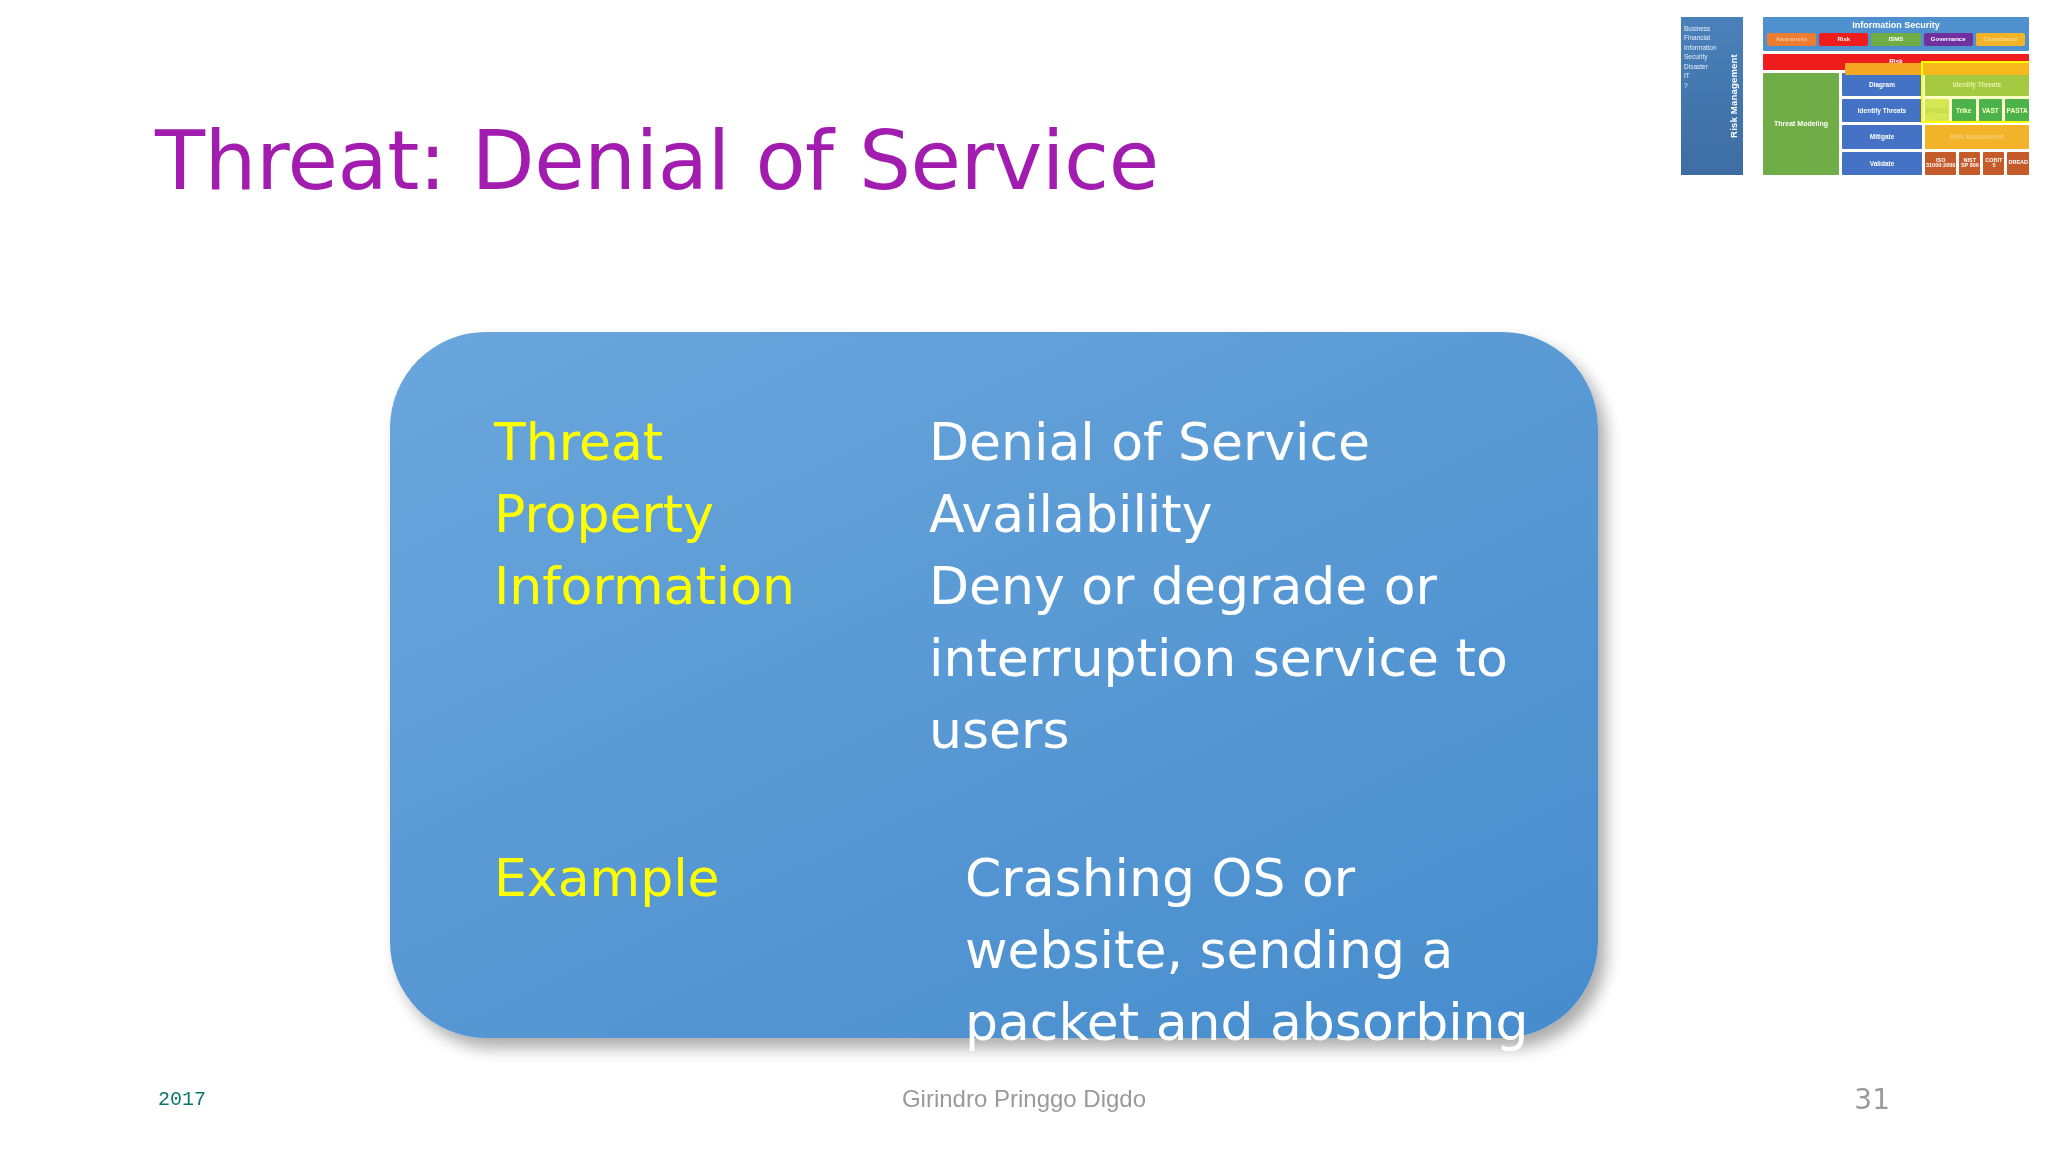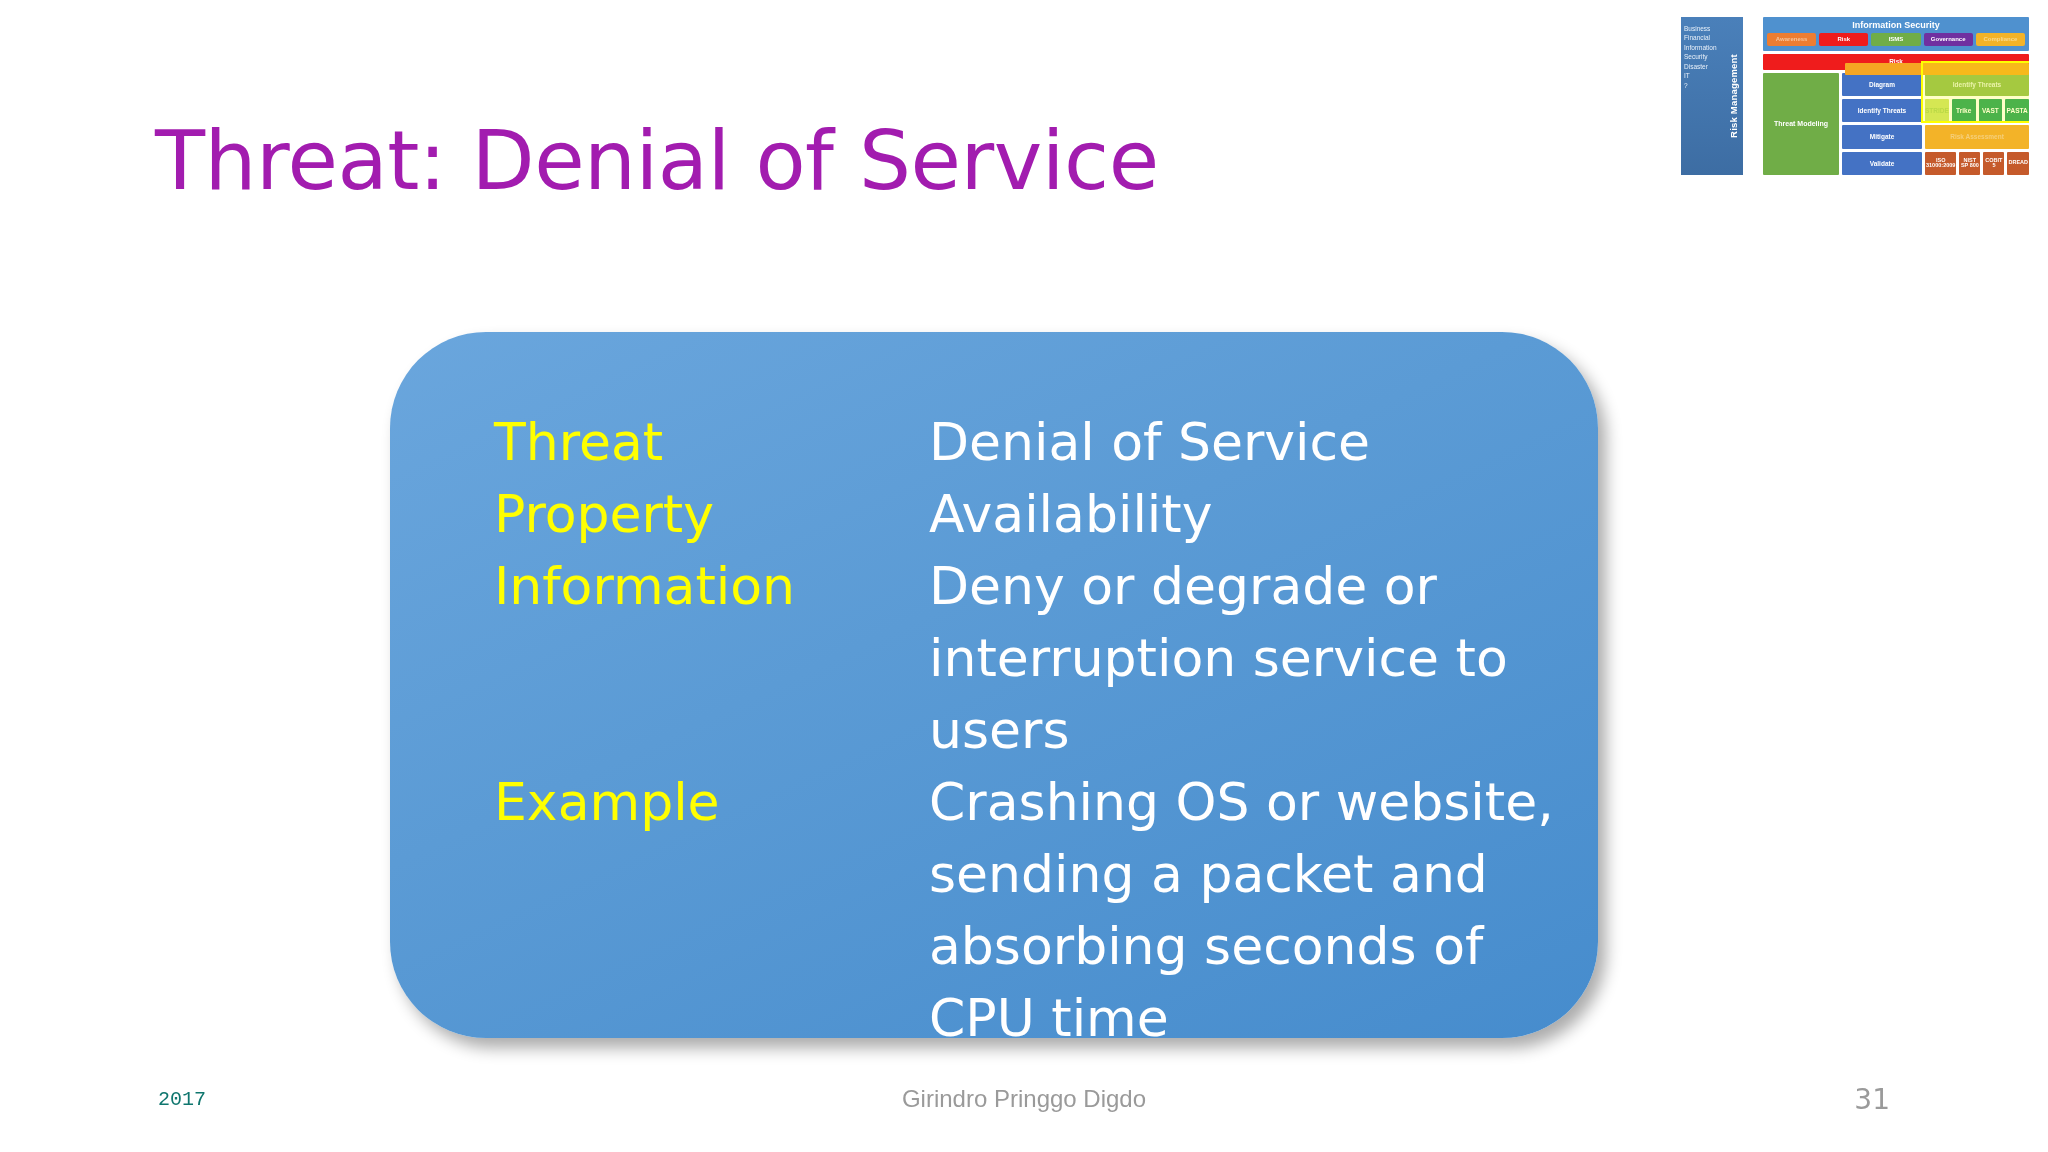--- a/index.html
+++ b/index.html
@@ -81,20 +81,22 @@
     flex: 1 1 auto;
     color: #ffffff;
     font-size: 52px;
     line-height: 72px;
     padding-right: 36px;
     font-family: "DejaVu Sans", "Liberation Sans", sans-serif;
     font-weight: 400;
   }
 
   .row.row-example {
+    margin-top: 76px;
+    gap: 36px;
   }
 
   
   .footer {
     position: absolute;
     left: 0;
     bottom: 36px;
     width: 100%;
     height: 34px;
     display: flex;

